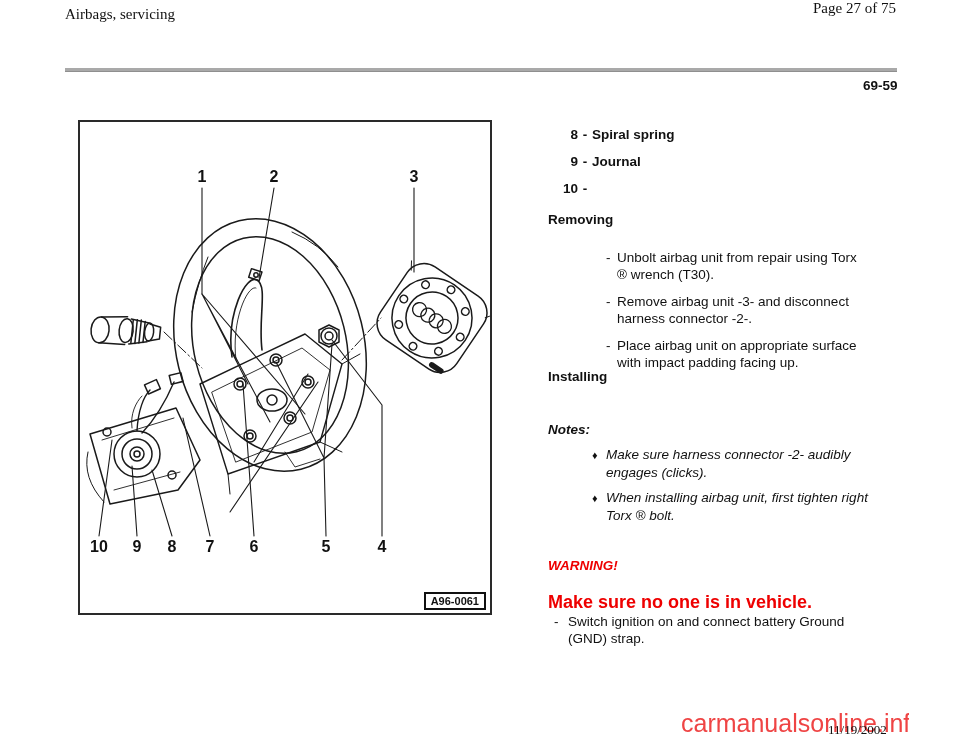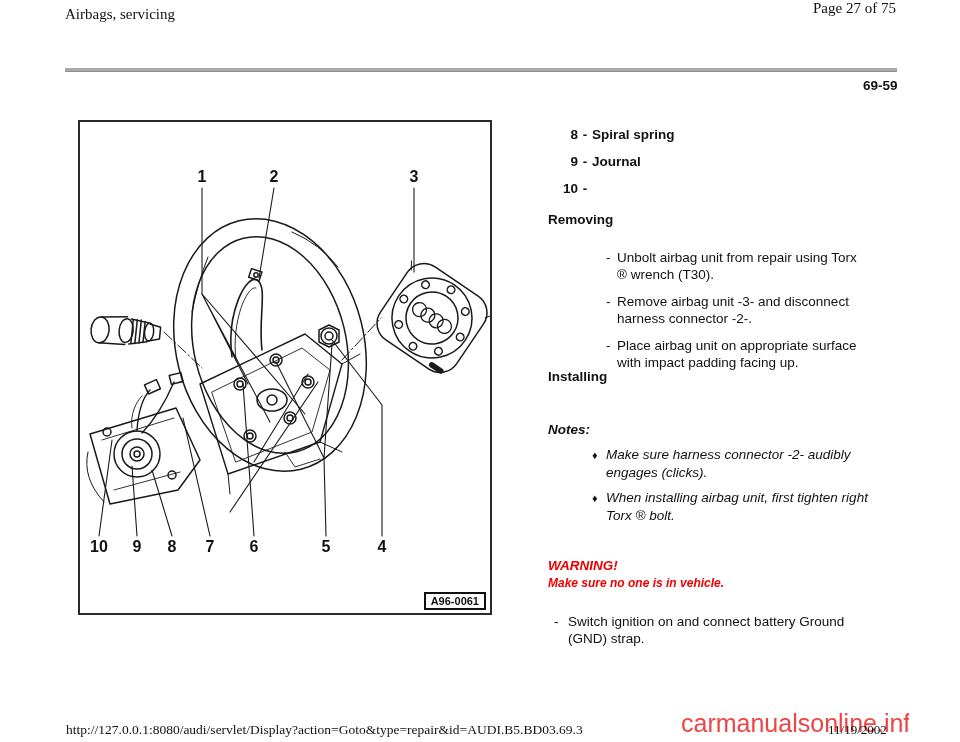--- a/index.html
+++ b/index.html
@@ -24,21 +24,21 @@
   .legend-sep{width:14px;text-align:center;}
   .h-bold{position:absolute;left:548px;font-weight:bold;font-size:13.5px;}
   .steps{position:absolute;left:606px;top:249px;width:262px;font-size:13.5px;line-height:17px;}
   .step{display:flex;margin-bottom:10px;}
   .step-dash{width:11px;flex:none;}
   .notes-list{position:absolute;left:592px;top:446px;width:280px;font-size:13.5px;line-height:18px;font-style:italic;}
   .note{display:flex;margin-bottom:7px;}
   .note-bullet{width:14px;flex:none;font-style:normal;font-size:11px;line-height:18px;}
   .red{color:#ee0000;}
   .warn-head{position:absolute;left:548px;top:542px;font-weight:bold;font-style:italic;font-size:13.5px;margin-top:16px;}
-  .warn-msg{position:absolute;left:548px;top:576px;font-weight:bold;font-style:italic;font-size:12px;}
+  .warn-msg{position:absolute;left:548px;top:592px;font-weight:bold;font-size:18px;}
   .post-steps{position:absolute;left:554px;top:613px;width:316px;font-size:13.5px;line-height:17px;}
   .post-step{display:flex;}
   .post-dash{width:14px;flex:none;}
   
   .url{position:absolute;left:66px;top:722px;font-size:13.5px;white-space:nowrap;z-index:3;}
   .date{position:absolute;left:828px;top:722px;font-size:13px;z-index:3;}
   .watermark{position:absolute;left:681px;top:709px;font-size:25px;color:#ef4444;z-index:1;white-space:nowrap;}
 </style>
 </head>
 <body>
@@ -228,17 +228,16 @@
   <div class="warn-head red">WARNING!</div>
   <div class="warn-msg red">Make sure no one is in vehicle.</div>
 
   <div class="post-steps">
     <div class="post-step">
       <span class="post-dash">-</span>
       <span>Switch ignition on and connect battery Ground (GND) strap.</span>
     </div>
   </div>
 
-  <span class="url serif">http://127.0.0.1:8080/audi/servlet/Display?action=Goto&amp;type=repair&amp;id=AUDI.B5.BD03.69.3</span>
   <span class="watermark">carmanualsonline.info</span>
   <span class="date serif">11/19/2002</span>
 
 </div>
 
 </body></html>

